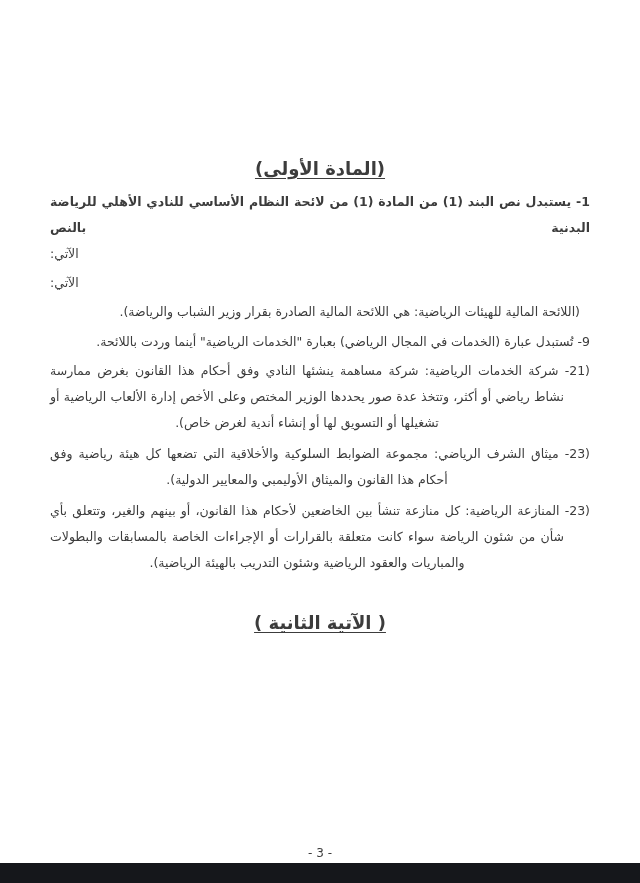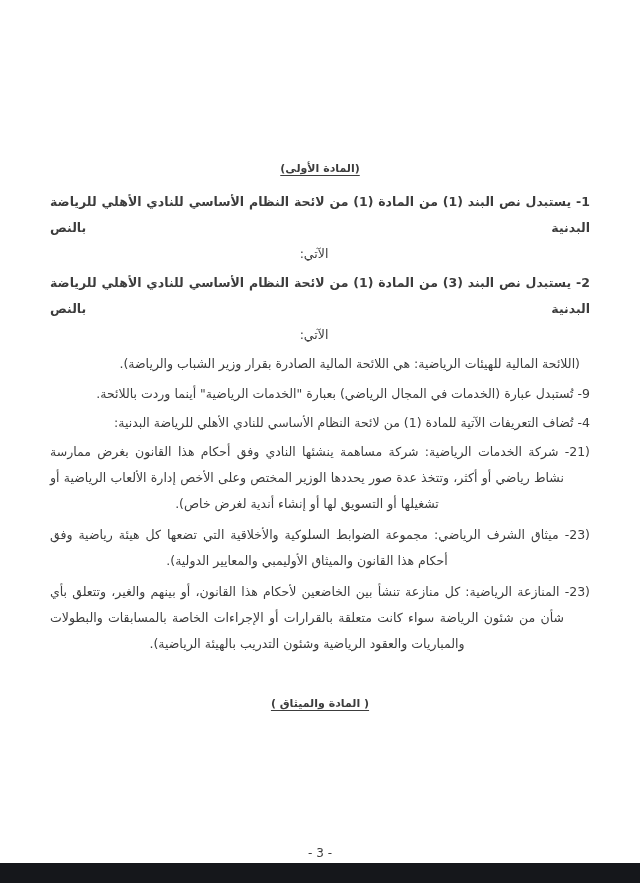--- a/index.html
+++ b/index.html
@@ -20,35 +20,35 @@
     top: 156px;
     right: 50px;
     left: 50px;
     direction: rtl;
     font-size: 12.5px;
     line-height: 26px;
   }
   .heading {
     text-align: center;
     font-weight: bold;
-    font-size: 11px;
+    font-size: 18px;
     text-decoration: underline;
     text-underline-offset: 3px;
     margin-bottom: 7px;
   }
   .heading-two {
     margin-top: 34px;
   }
   .clause-first {
     text-align: justify;
     text-align-last: justify;
     font-weight: bold;
   }
   .clause-cont {
-    text-align: center;
+    text-align: left;
     margin-right: 12px;
     margin-bottom: 3px;
   }
   .note {
     text-align: right;
     margin-right: 10px;
     margin-bottom: 4px;
   }
   .single {
     text-align: right;
@@ -83,35 +83,33 @@
 <body style="--bg: #ffffff; --text: #3c3c3c; --bar: #15171b;">
 
 <div class="doc">
 
   <div class="heading">(المادة الأولى)</div>
 
   <div class="clause-first">1- يستبدل نص البند (1) من المادة (1) من لائحة النظام الأساسي للنادي الأهلي للرياضة البدنية بالنص</div>
   <div class="clause-cont">الآتي:</div>
 
 
-  <div class="clause-first">2- يستبدل نص البند (3) من المادة (1) من لائحة النظام الأساسي للنادي الأهلي للرياضة البدنية بالنص</div>
   <div class="clause-cont">الآتي:</div>
 
   <div class="note">(اللائحة المالية للهيئات الرياضية: هي اللائحة المالية الصادرة بقرار وزير الشباب والرياضة).</div>
 
   <div class="single">9- تُستبدل عبارة (الخدمات في المجال الرياضي) بعبارة "الخدمات الرياضية" أينما وردت باللائحة.</div>
 
-  <div class="single">4- تُضاف التعريفات الآتية للمادة (1) من لائحة النظام الأساسي للنادي الأهلي للرياضة البدنية:</div>
 
   <div class="subitem">(21- شركة الخدمات الرياضية: شركة مساهمة ينشئها النادي وفق أحكام هذا القانون بغرض ممارسة نشاط رياضي أو أكثر، وتتخذ عدة صور يحددها الوزير المختص وعلى الأخص إدارة الألعاب الرياضية أو تشغيلها أو التسويق لها أو إنشاء أندية لغرض خاص).</div>
 
 
   <div class="subitem">(23- ميثاق الشرف الرياضي: مجموعة الضوابط السلوكية والأخلاقية التي تضعها كل هيئة رياضية وفق أحكام هذا القانون والميثاق الأوليمبي والمعايير الدولية).</div>
 
   <div class="subitem">(23- المنازعة الرياضية: كل منازعة تنشأ بين الخاضعين لأحكام هذا القانون، أو بينهم والغير، وتتعلق بأي شأن من شئون الرياضة سواء كانت متعلقة بالقرارات أو الإجراءات الخاصة بالمسابقات والبطولات والمباريات والعقود الرياضية وشئون التدريب بالهيئة الرياضية).</div>
 
-  <div class="heading heading-two">( المادة والميثاق )</div>
+  <div class="heading heading-two">( الآتية الثانية )</div>
 
 </div>
 
 <div class="page-number">- 3 -</div>
 
 <div class="bottom-bar"></div>
 
 </body></html>

